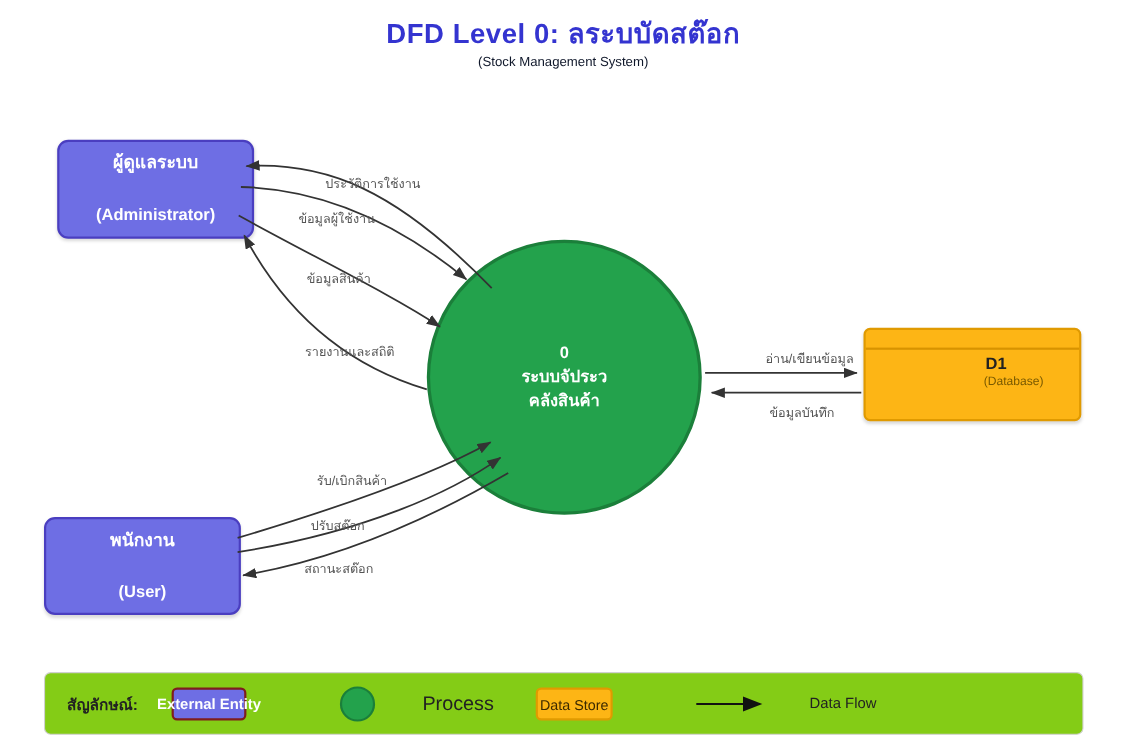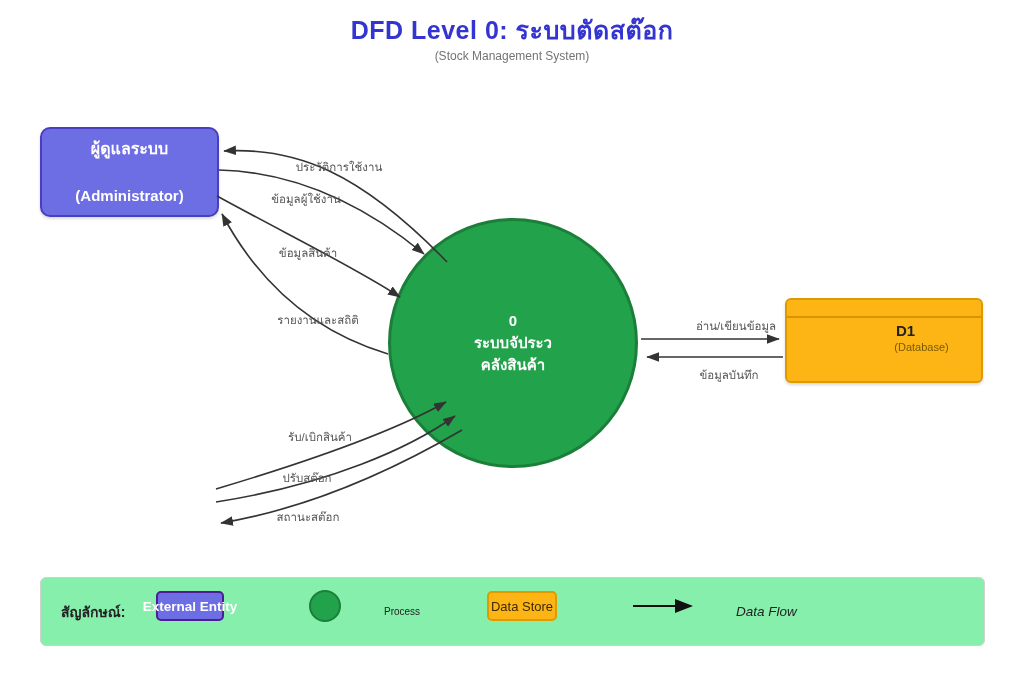--- a/index.html
+++ b/index.html
@@ -2,29 +2,29 @@
 <html><head>
 <meta charset="utf-8">
 <style>
   html,body{margin:0;padding:0;background:#ffffff;}
   body{font-family:"Liberation Sans","DejaVu Sans",sans-serif;}
   .stage{position:relative;width:1024px;height:683px;background:#ffffff;overflow:hidden;}
 
   .title{position:absolute;top:10px;left:0;width:100%;text-align:center;
          font-size:25px;font-weight:bold;color:#3434d0;letter-spacing:.5px;}
   .subtitle{position:absolute;top:49px;left:0;width:100%;text-align:center;
-         font-size:12px;color:#737373;}
+         font-size:12px;color:#0f172a;}
 
   
   .entity{position:absolute;width:175px;background:#6e6ee4;border:2px solid #4a3ec0;
           border-radius:10px;color:#fff;font-weight:bold;display:flex;flex-direction:column;
           align-items:center;justify-content:center;text-align:center;box-shadow:0 2px 3px rgba(0,0,0,.15);}
   .entity .l1{font-size:16px;line-height:24px;}
   .entity .l2{font-size:15px;line-height:22px;margin-top:24px;}
-  .entity.admin{left:40px;top:127px;height:86px;}
+  .entity.admin{left:52px;top:127px;height:86px;}
   .entity.user{left:40px;top:470px;height:85px;}
 
   
   .process-circle{position:absolute;left:388px;top:218px;width:250px;height:250px;
           border-radius:50%;background:#23a24c;border:3px solid #1b7f3a;box-sizing:border-box;
           display:flex;flex-direction:column;align-items:center;justify-content:center;
           color:#fff;font-weight:bold;text-align:center;}
   .process-circle .pl{font-size:15px;line-height:22px;}
 
   
@@ -35,52 +35,56 @@
   .datastore .ds-id{margin-top:22px;font-size:15px;font-weight:bold;line-height:18px;}
   .datastore .ds-name{font-size:13.5px;line-height:18px;}
   .datastore .ds-sub{font-size:11px;line-height:14px;color:#7a5a00;margin-left:32px;}
 
   
   svg.flows{position:absolute;left:0;top:0;width:1024px;height:683px;z-index:3;pointer-events:none;}
   svg.flows path.flow{fill:none;stroke:#333;stroke-width:1.6;}
   svg.flows text{fill:#555;font-size:11.5px;font-family:"Liberation Sans","DejaVu Sans",sans-serif;text-anchor:middle;}
 
   
-  .legend{position:absolute;left:40px;top:577px;width:945px;height:69px;background:#86efac;
+  .legend{position:absolute;left:40px;top:611px;width:945px;height:57px;background:#84cc16;
           border:1px solid #d0d0d0;border-radius:6px;box-sizing:border-box;}
   .legend .lg-title{position:absolute;left:20px;top:0;height:100%;display:flex;align-items:center;
           font-size:14px;font-weight:bold;color:#222;}
   .lg-swatch-entity{position:absolute;left:115px;top:13px;width:68px;height:30px;background:#6e6ee4;
-          border:2px solid #4c1d95;border-radius:5px;box-sizing:border-box;}
+          border:2px solid #7f1d1d;border-radius:5px;box-sizing:border-box;}
   .lg-swatch-entity .lg-ee-label{position:absolute;left:50%;top:50%;transform:translate(-50%,-50%);
           white-space:nowrap;color:#fff;font-size:13.5px;font-weight:bold;}
   .lg-circle{position:absolute;left:268px;top:12px;width:32px;height:32px;border-radius:50%;
           background:#23a24c;border:2px solid #1b7f3a;box-sizing:border-box;}
   .lg-process-label{position:absolute;left:343px;top:0;height:100%;display:flex;align-items:center;
-          font-size:10px;color:#222;}
+          font-size:18px;color:#222;}
   .lg-swatch-store{position:absolute;left:446px;top:13px;width:70px;height:30px;background:#fdb515;
           border:2px solid #e09a00;border-radius:5px;box-sizing:border-box;display:flex;
           align-items:center;justify-content:center;font-size:13px;color:#3c2a00;text-align:right;}
   .lg-arrow{position:absolute;left:588px;top:13px;}
   .lg-flow-label{position:absolute;left:695px;top:0;height:100%;display:flex;align-items:center;
-          font-size:13.5px;color:#222;font-style:italic;}
+          font-size:13.5px;color:#222;}
 </style>
 </head>
 <body>
 
 <div class="stage">
 
-  <div class="title">DFD Level 0: ระบบตัดสต๊อก</div>
+  <div class="title">DFD Level 0: ลระบบัดสต๊อก</div>
   <div class="subtitle">(Stock Management System)</div>
 
   <div class="entity admin">
     <div class="l1">ผู้ดูแลระบบ</div>
     <div class="l2">(Administrator)</div>
   </div>
 
+  <div class="entity user">
+    <div class="l1">พนักงาน</div>
+    <div class="l2">(User)</div>
+  </div>
 
   <div class="process-circle">
     <div class="pl">0</div>
     <div class="pl">ระบบจัประว</div>
     <div class="pl">คลังสินค้า</div>
   </div>
 
   <div class="datastore">
     <div class="ds-line"></div>
     <div class="ds-id">D1</div>

